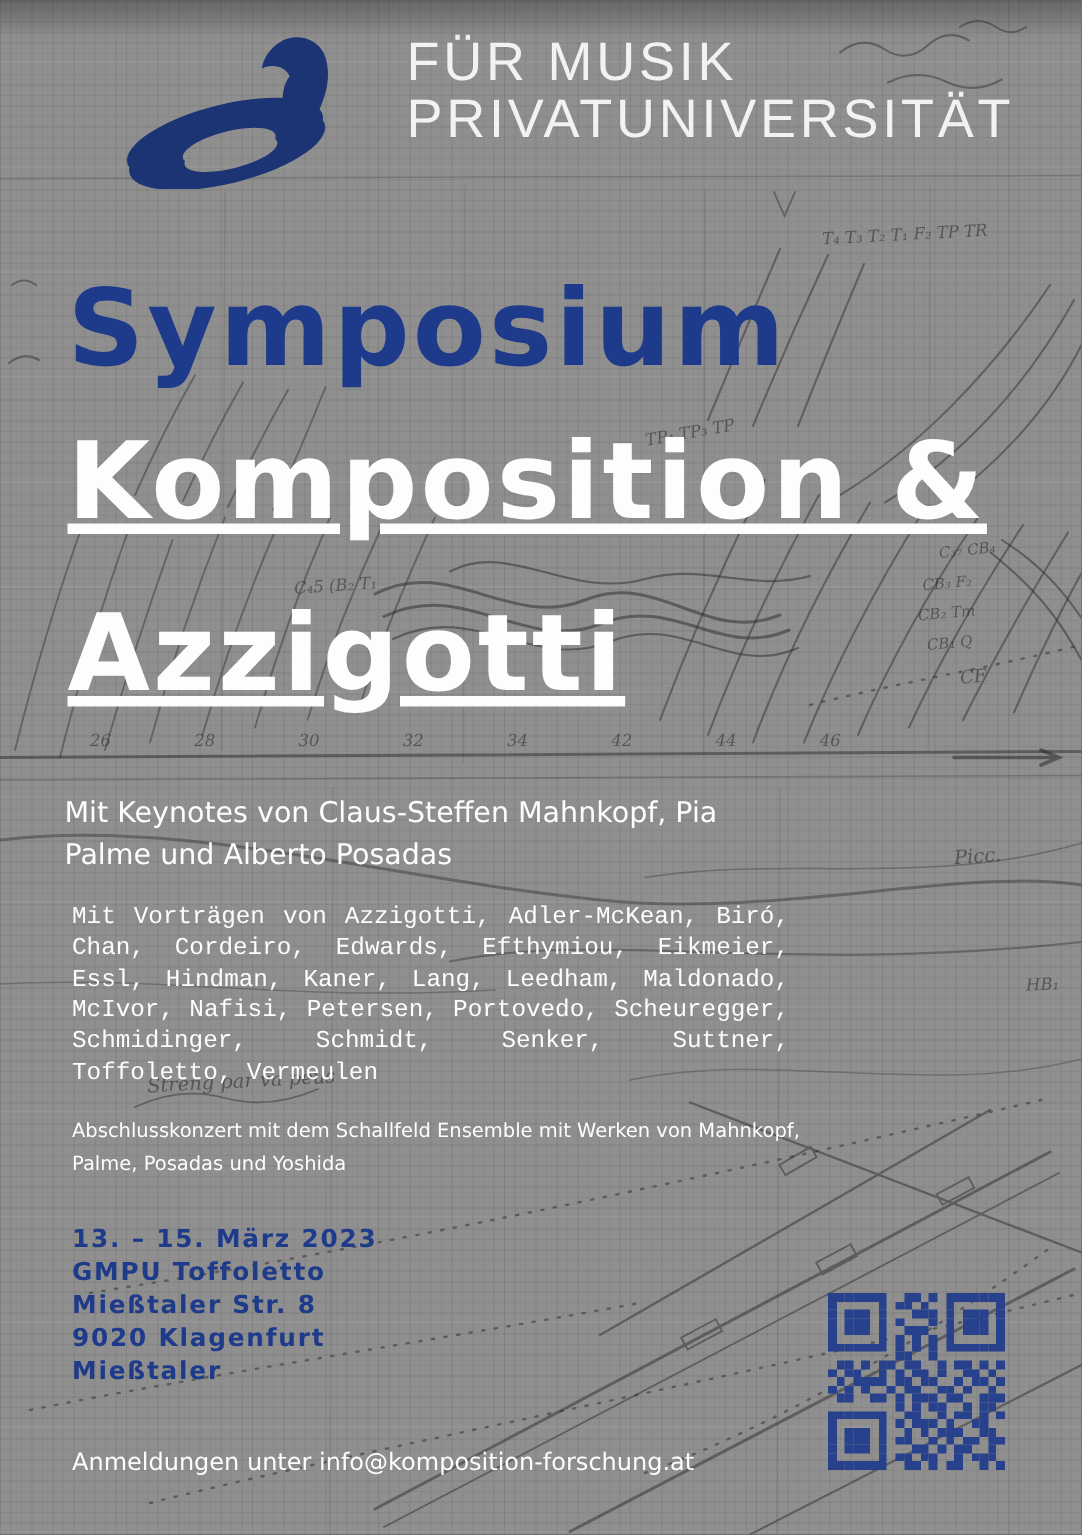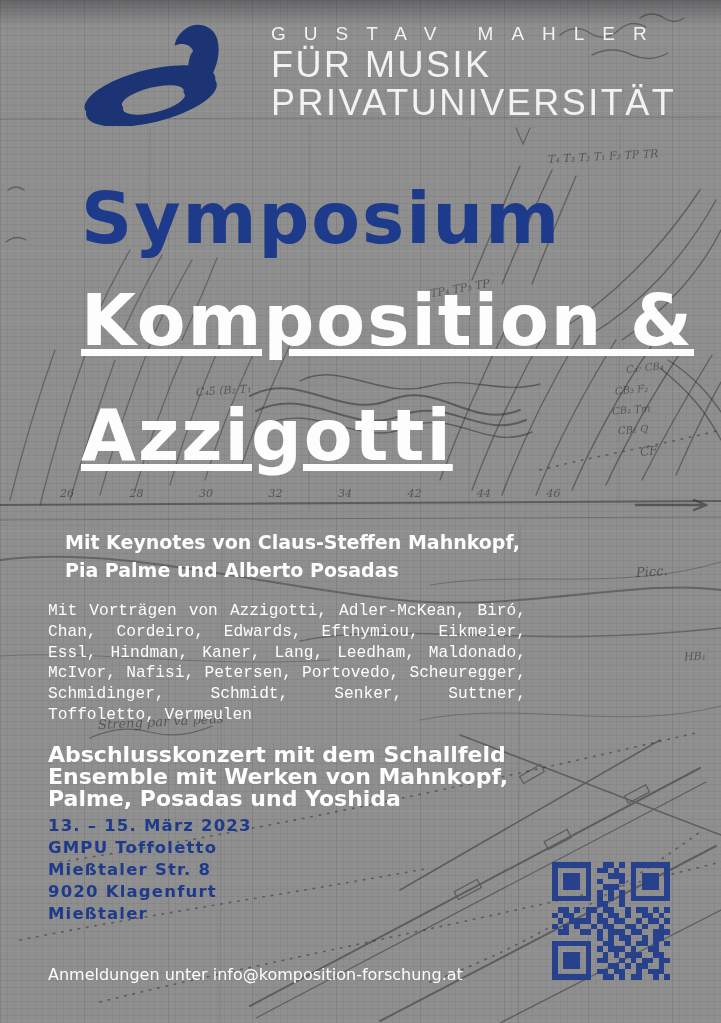--- a/index.html
+++ b/index.html
@@ -23,30 +23,30 @@
   .ann{position:absolute;z-index:2;font-family:"DejaVu Serif",serif;font-style:italic;
     color:#1d1d1d;opacity:.5;white-space:nowrap;}
   .content{position:absolute;z-index:3;}
   
   .logo{position:absolute;left:50px;top:20px;color:var(--logo-blue);}
   .uni{position:absolute;left:271px;top:22px;color:#f2f2f2;font-family:"Liberation Sans",sans-serif;}
   .uni-small{font-size:19px;font-weight:300;letter-spacing:18px;line-height:24px;white-space:nowrap;}
   .uni-big{font-size:36px;font-weight:500;letter-spacing:2.5px;line-height:38px;white-space:nowrap;}
   
   .title{position:absolute;left:45px;font-weight:700;font-size:71px;letter-spacing:2px;
-    line-height:1;white-space:nowrap;margin-left:36px;}
+    line-height:1;white-space:nowrap;}
   .title-blue{color:var(--brand-blue);}
   .title-white{color:var(--text-white);text-decoration:underline;}
   
-  .keynotes{position:absolute;left:65px;top:528px;width:470px;color:var(--text-white);
-    font-size:19px;font-weight:700;line-height:28px;}
+  .keynotes{position:absolute;left:43px;top:528px;width:470px;color:var(--text-white);
+    font-size:19px;font-weight:400;line-height:28px;}
   .talks{position:absolute;left:48px;top:601px;width:478px;color:var(--text-white);
     font-size:16.2px;font-weight:500;line-height:20.8px;text-align:justify;font-family:Liberation Mono, monospace;}
   .concert{position:absolute;left:48px;top:744px;width:520px;color:var(--text-white);
-    font-size:22px;font-weight:700;line-height:22px;}
+    font-size:13px;font-weight:400;line-height:22px;}
   .venue{position:absolute;left:48px;top:815px;color:var(--brand-blue);
     font-size:16.5px;font-weight:700;letter-spacing:1.2px;line-height:22px;}
   .info{position:absolute;left:48px;top:917px;color:var(--text-white);
     font-size:16px;font-weight:500;line-height:23px;white-space:pre-wrap;}
   
   #qr{position:absolute;left:552px;top:862px;width:118px;height:118px;display:grid;z-index:3;}
   #qr .on{background:var(--qr-blue);}
 </style>
 </head>
 <body>
@@ -162,21 +162,20 @@
 
   <svg class="logo content" width="182" height="106" viewBox="0 0 200 120">
     <path fill="currentColor" fill-rule="evenodd" d="M 38 104 A 76 26 -14 1 0 184 68 A 76 26 -14 1 0 38 104 Z
          M 80 99 A 36 11.5 -14 1 0 148 82 A 36 11.5 -14 1 0 80 99 Z"></path>
     <path fill="currentColor" d="M 166 84 C 184 62 193 38 185 18 C 179 5 161 1 149 11
          C 143 16 139 22 138 29 C 147 25 156 28 159 35
          C 151 44 155 62 150 71 C 154 78 160 82 166 84 Z"></path>
   </svg>
 
   <div class="uni content">
-    <div class="uni-small">GUSTAV MAHLER</div>
     <div class="uni-big">FÜR MUSIK</div>
     <div class="uni-big">PRIVATUNIVERSITÄT</div>
   </div>
 
   <div class="title title-blue content" style="top:183px">Symposium</div>
   <div class="title title-white content" style="top:285px">Komposition &amp;</div>
   <div class="title title-white content" style="top:400px">Azzigotti</div>
 
   <p class="keynotes content">Mit Keynotes von Claus-Steffen Mahnkopf, Pia Palme und Alberto Posadas</p>
   <p class="talks content">Mit Vorträgen von Azzigotti, Adler-McKean, Biró, Chan, Cordeiro, Edwards, Efthymiou, Eikmeier, Essl, Hindman, Kaner, Lang, Leedham, Maldonado, McIvor, Nafisi, Petersen, Portovedo, Scheuregger, Schmidinger, Schmidt, Senker, Suttner, Toffoletto, Vermeulen</p>

